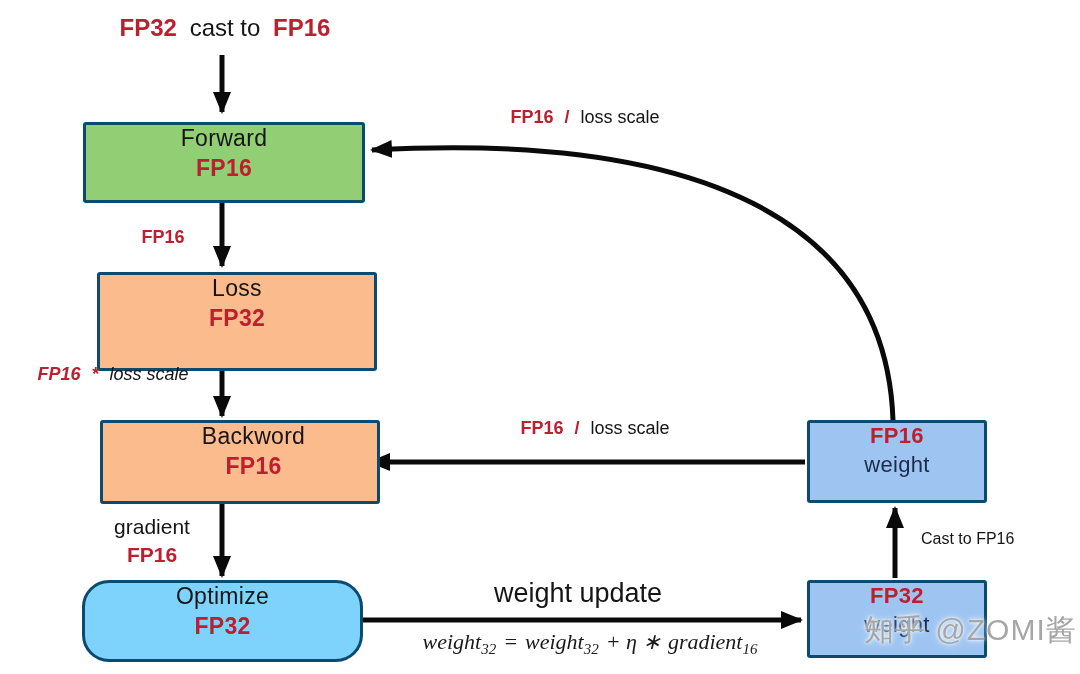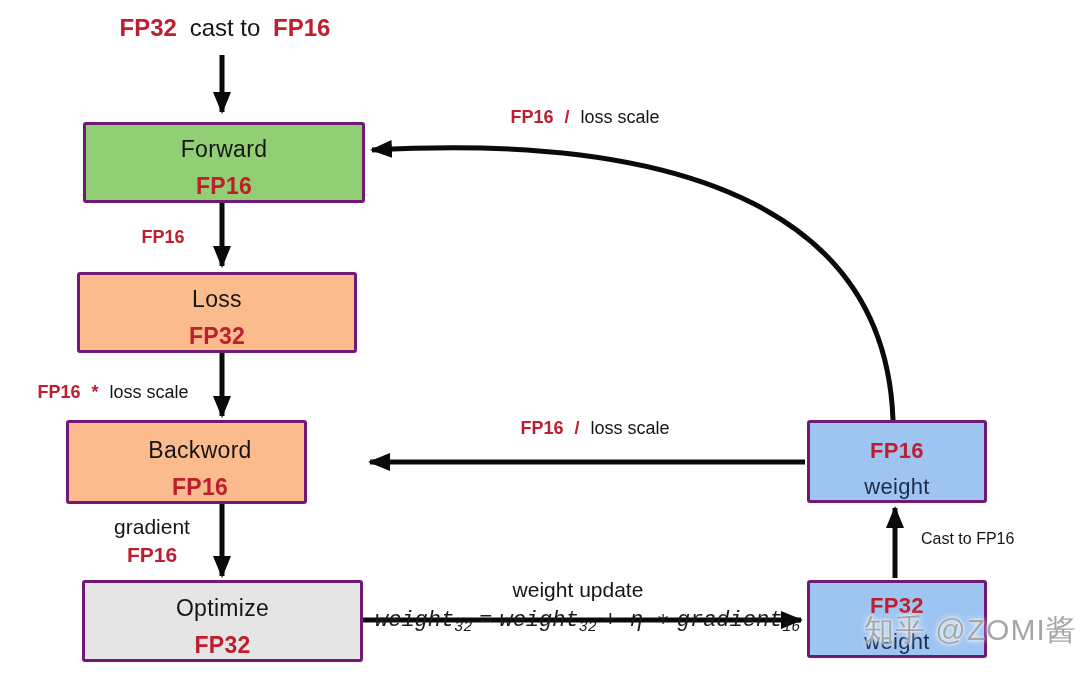--- a/index.html
+++ b/index.html
@@ -8,57 +8,57 @@
     width:1080px;height:674px;
     background:#ffffff;
     overflow:hidden;
     font-family:"Liberation Sans", sans-serif;
     color:#111;
   }
   #arrows{position:absolute;left:0;top:0;width:1080px;height:674px;}
 
   .box{
     position:absolute;
-    border:3px solid #701a75;
+    border:3px solid #0c4a6e;
     border-radius:3px;
     display:flex;flex-direction:column;
-    align-items:center;justify-content:flex-end;
-    gap:10px;
+    align-items:center;justify-content:flex-start;
+    gap:3px;
     box-sizing:border-box;
   }
   .box-green{background:#92CE74;}
   .box-orange{background:#FCBB8D;}
-  .box-pink{background:#e5e5e5;}
+  .box-pink{background:#7dd3fc;border-radius:27px;}
   .box-blue{background:#9EC5F2;}
 
   .l-black{font-size:23px;color:#151515;letter-spacing:.3px;}
   .l-red{font-size:23px;font-weight:bold;color:#BE1E2D;letter-spacing:.3px;}
   .l-navy{font-size:22px;color:#1C2B4A;letter-spacing:.3px;}
   .box-blue .l-red{font-size:22px;}
 
   .lbl{position:absolute;font-size:18px;color:#151515;white-space:nowrap;}
   .lbl .red{color:#BE1E2D;font-weight:bold;}
   .lbl .op{margin:0 6px;}
   .center{text-align:center;}
 
   #lbl-cast-top{left:60px;top:14px;width:330px;font-size:24px;}
   #lbl-fp16-a{left:118px;top:227px;width:90px;}
-  #lbl-mul{left:8px;top:382px;width:210px;}
+  #lbl-mul{left:8px;top:364px;width:210px;font-style:italic;}
   #lbl-gradient{left:82px;top:513px;width:140px;font-size:21px;line-height:28px;}
   #lbl-gradient .g2{color:#BE1E2D;font-weight:bold;}
   #lbl-div-top{left:465px;top:107px;width:240px;}
   #lbl-div-mid{left:475px;top:418px;width:240px;}
-  #lbl-weight-update{left:468px;top:578px;width:220px;font-size:21px;}
+  #lbl-weight-update{left:468px;top:578px;width:220px;font-size:27px;}
   #lbl-cast-fp16{left:921px;top:530px;width:160px;font-size:16px;}
 
   #formula{
-    position:absolute;left:375px;top:606px;width:430px;
-    font-family:Liberation Mono, monospace;
+    position:absolute;left:375px;top:629px;width:430px;
+    font-family:Liberation Serif, serif;
     font-style:italic;font-size:22px;color:#1a1a1a;
-    text-align:left;white-space:nowrap;
+    text-align:center;white-space:nowrap;
   }
   #formula sub{font-size:15px;font-style:italic;}
   #formula .f-op{margin:0 7px;}
 
   #watermark{
     position:absolute;left:840px;top:610px;
     font-size:30px;color:#A6A6A6;letter-spacing:1px;
     white-space:nowrap;
     text-shadow:0 0 3px #fff,0 0 6px #fff;
     z-index:5;
@@ -84,26 +84,26 @@
     <path d="M895 578 V508" stroke="#0a0a0a" stroke-width="5" fill="none" marker-end="url(#ah)"></path>
     <path d="M805 462 H370" stroke="#0a0a0a" stroke-width="5" fill="none" marker-end="url(#ah)"></path>
     <path d="M893 420 C886 220 700 132 372 150" stroke="#0a0a0a" stroke-width="5" fill="none" marker-end="url(#ah)"></path>
   </svg>
 
   <div class="box box-green" style="left:83px;top:122px;width:282px;height:81px;">
     <span class="l-black">Forward</span>
     <span class="l-red">FP16</span>
   </div>
 
-  <div class="box box-orange" style="left:77px;top:272px;width:280px;height:81px;">
+  <div class="box box-orange" style="left:97px;top:272px;width:280px;height:99px;">
     <span class="l-black">Loss</span>
     <span class="l-red">FP32</span>
   </div>
 
-  <div class="box box-orange" style="left:66px;top:420px;width:241px;height:84px;padding-left:27px;">
+  <div class="box box-orange" style="left:100px;top:420px;width:280px;height:84px;padding-left:27px;">
     <span class="l-black">Backword</span>
     <span class="l-red">FP16</span>
   </div>
 
   <div class="box box-pink" style="left:82px;top:580px;width:281px;height:82px;">
     <span class="l-black">Optimize</span>
     <span class="l-red">FP32</span>
   </div>
 
   <div class="box box-blue" style="left:807px;top:420px;width:180px;height:83px;">

